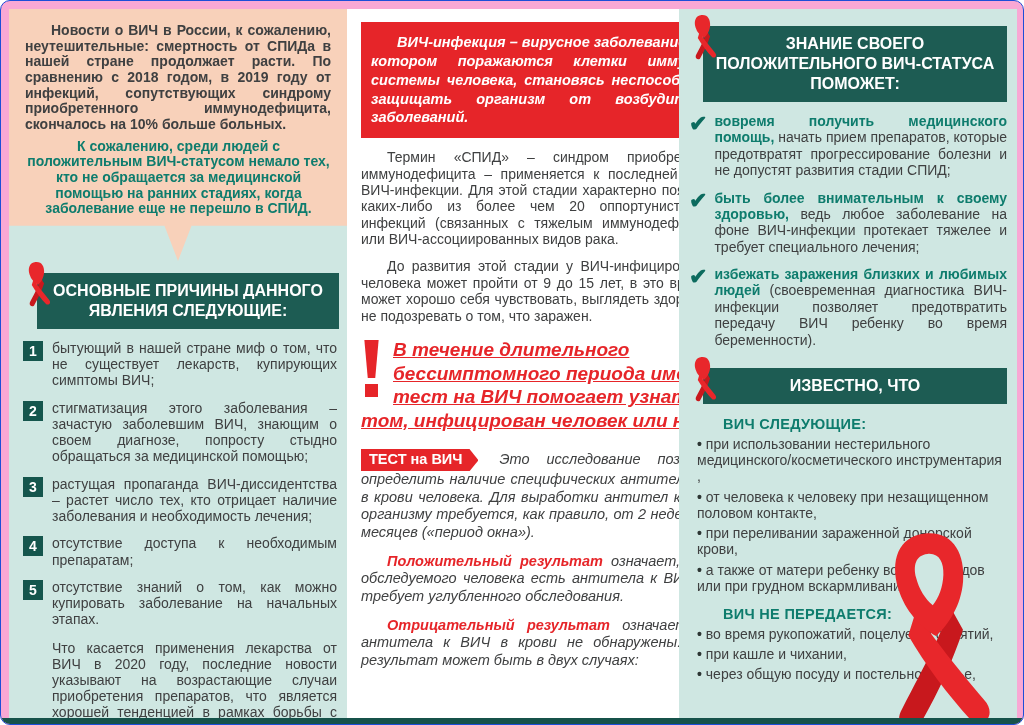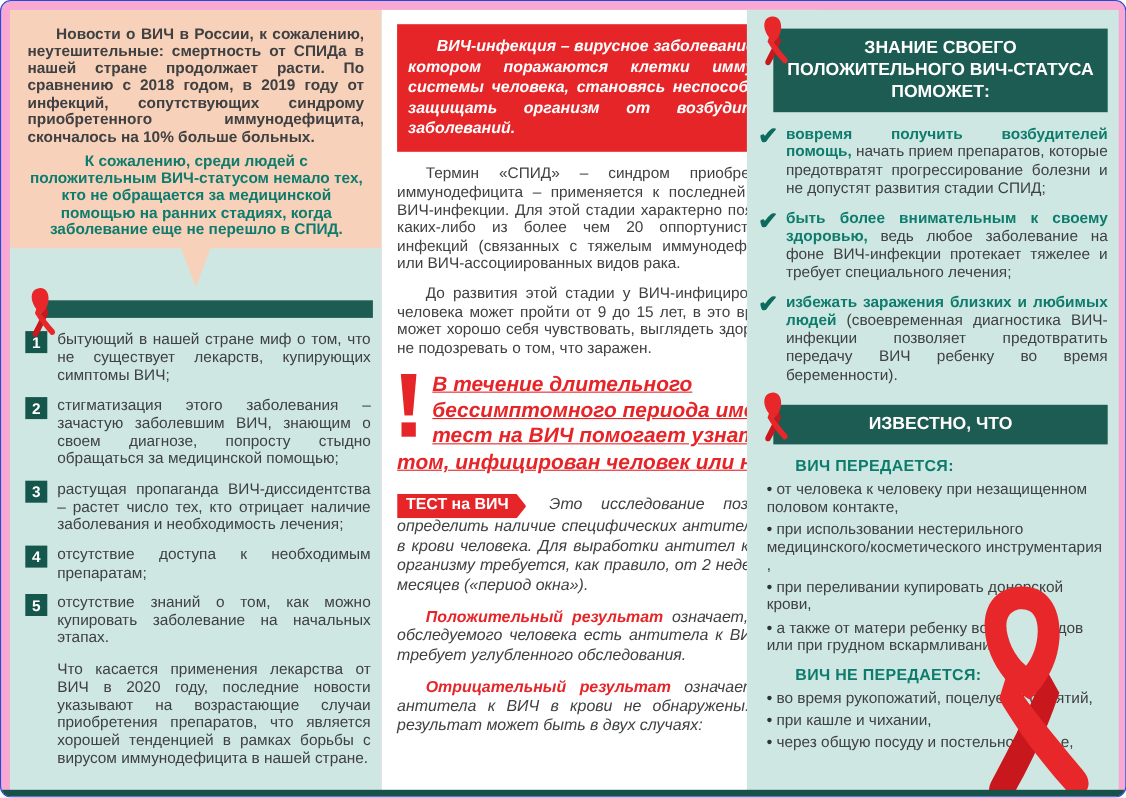--- a/index.html
+++ b/index.html
@@ -73,20 +73,21 @@
       <p class="bubble-p1">Новости о ВИЧ в России, к сожалению, неутешительные: смертность от СПИДа в нашей стране продолжает расти. По сравнению с 2018 годом, в 2019 году от инфекций, сопутствующих синдрому приобретенного иммунодефицита, скончалось на 10% больше больных.</p>
       <p class="bubble-p2">К сожалению, среди людей с положительным ВИЧ-статусом немало тех, кто не обращается за медицинской помощью на ранних стадиях, когда заболевание еще не перешло в СПИД.</p>
     </div>
 
     <div class="head-box left-head">
       <svg class="ribbon-badge" viewBox="0 0 44 64">
         <path d="M27 24 C24 31 18 40 10 52 C7 56 10 60 14 58 C20 50 26 40 30 31 Z" fill="#c8181d"></path>
         <path d="M17 24 C20 31 26 40 34 52 C37 56 34 60 30 58 C24 50 18 40 14 31 Z" fill="#e8272b"></path>
         <path d="M22 2 C14 2 11 9 12.5 17 C13.8 24 18 29 22 32 C26 29 30.2 24 31.5 17 C33 9 30 2 22 2 Z" fill="#e8272b"></path>
       </svg>
+      <span>ОСНОВНЫЕ ПРИЧИНЫ ДАННОГО ЯВЛЕНИЯ СЛЕДУЮЩИЕ:</span>
     </div>
 
     <div class="reason">
       <span class="reason-num">1</span>
       <span class="reason-text">бытующий в нашей стране миф о том, что не существует лекарств, купирующих симптомы ВИЧ;</span>
     </div>
     <div class="reason">
       <span class="reason-num">2</span>
       <span class="reason-text">стигматизация этого заболевания – зачастую заболевшим ВИЧ, знающим о своем диагнозе, попросту стыдно обращаться за медицинской помощью;</span>
     </div>
@@ -142,21 +143,21 @@
         <path d="M27 24 C24 31 18 40 10 52 C7 56 10 60 14 58 C20 50 26 40 30 31 Z" fill="#c8181d"></path>
         <path d="M17 24 C20 31 26 40 34 52 C37 56 34 60 30 58 C24 50 18 40 14 31 Z" fill="#e8272b"></path>
         <path d="M22 2 C14 2 11 9 12.5 17 C13.8 24 18 29 22 32 C26 29 30.2 24 31.5 17 C33 9 30 2 22 2 Z" fill="#e8272b"></path>
       </svg>
       <span>ЗНАНИЕ СВОЕГО ПОЛОЖИТЕЛЬНОГО ВИЧ-СТАТУСА ПОМОЖЕТ:</span>
     </div>
 
     <div class="benefit">
       <span class="check">✔</span>
       <span class="benefit-text">
-        <span class="benefit-bold">вовремя получить возбудителей помощь,</span>
+        <span class="benefit-bold">вовремя получить медицинского помощь,</span>
         <span>начать прием препаратов, которые предотвратят прогрессирование болезни и не допустят развития стадии СПИД;</span>
       </span>
     </div>
     <div class="benefit">
       <span class="check">✔</span>
       <span class="benefit-text">
         <span class="benefit-bold">быть более внимательным к своему здоровью,</span>
         <span>ведь любое заболевание на фоне ВИЧ-инфекции протекает тяжелее и требует специального лечения;</span>
       </span>
     </div>
@@ -170,24 +171,24 @@
 
     <div class="head-box right-head2">
       <svg class="ribbon-badge" viewBox="0 0 44 64">
         <path d="M27 24 C24 31 18 40 10 52 C7 56 10 60 14 58 C20 50 26 40 30 31 Z" fill="#c8181d"></path>
         <path d="M17 24 C20 31 26 40 34 52 C37 56 34 60 30 58 C24 50 18 40 14 31 Z" fill="#e8272b"></path>
         <path d="M22 2 C14 2 11 9 12.5 17 C13.8 24 18 29 22 32 C26 29 30.2 24 31.5 17 C33 9 30 2 22 2 Z" fill="#e8272b"></path>
       </svg>
       <span>ИЗВЕСТНО, ЧТО</span>
     </div>
 
-    <p class="r-subtitle">ВИЧ ПЕРЕДАЕТСЯ:</p>
+    <p class="r-subtitle">ВИЧ СЛЕДУЮЩИЕ:</p>
+    <p class="r-bullet">при использовании нестерильного медицинского/косметического инструментария ,</p>
     <p class="r-bullet">от человека к человеку при незащищенном половом контакте,</p>
-    <p class="r-bullet">при использовании нестерильного медицинского/косметического инструментария ,</p>
-    <p class="r-bullet">при переливании купировать донорской крови,</p>
+    <p class="r-bullet">при переливании зараженной донорской крови,</p>
     <p class="r-bullet">а также от матери ребенку во время родов или при грудном вскармливании.</p>
 
     <p class="r-subtitle">ВИЧ НЕ ПЕРЕДАЕТСЯ:</p>
     <p class="r-bullet">во время рукопожатий, поцелуев и объятий,</p>
     <p class="r-bullet">при кашле и чихании,</p>
     <p class="r-bullet">через общую посуду и постельное белье,</p>
 
     <svg class="big-ribbon" viewBox="0 0 44 64">
       <path d="M27 24 C24 31 18 40 10 52 C7 56 10 60 14 58 C20 50 26 40 30 31 Z" fill="#c8181d"></path>
       <path d="M17 24 C20 31 26 40 34 52 C37 56 34 60 30 58 C24 50 18 40 14 31 Z" fill="#e8272b"></path>

